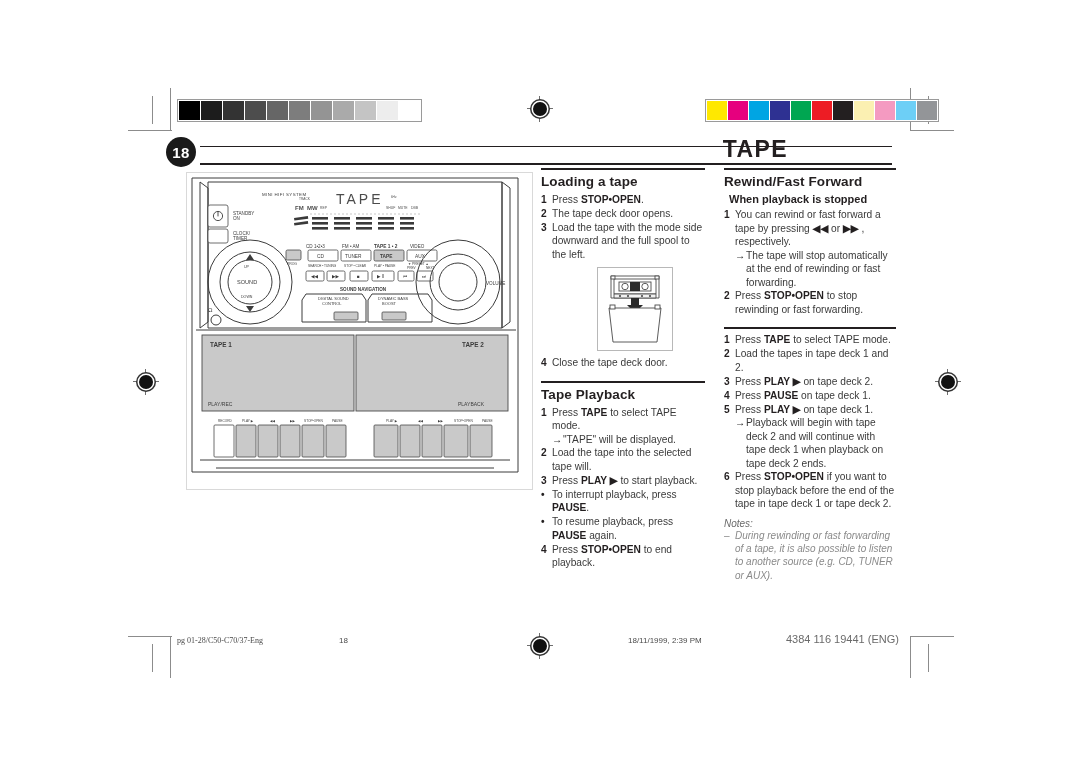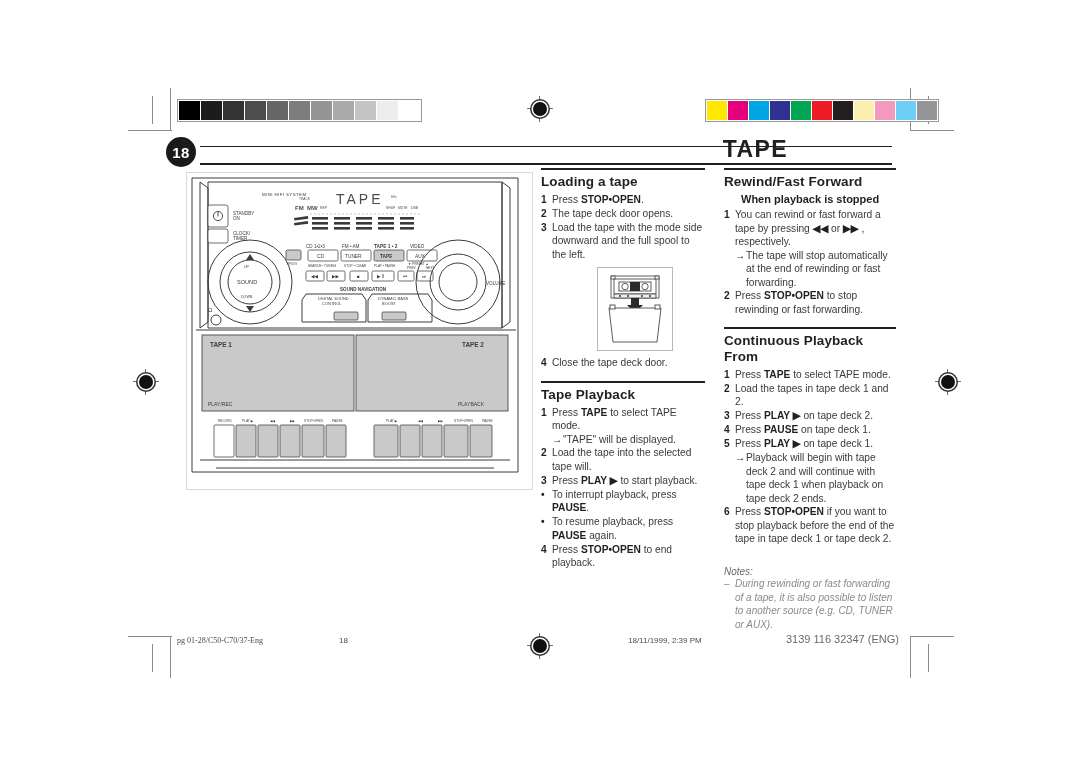--- a/index.html
+++ b/index.html
@@ -31,30 +31,30 @@
     background:#1a1a1a;color:#fff;font-weight:bold;font-size:15px;
     display:flex;align-items:center;justify-content:center;letter-spacing:.3px;}
   .headrule{position:absolute;background:#231f20;}
   .chaptertitle{position:absolute;right:188px;top:136px;font-size:23px;font-weight:bold;
     letter-spacing:1.4px;color:#231f20;}
 
   
   .col{position:absolute;}
   .colrule{height:2px;background:#231f20;margin-bottom:4px;}
   h2.sec{font-size:13.5px;font-weight:bold;margin:0 0 3px 0;line-height:1.18;letter-spacing:.1px;}
-  h3.sub{font-size:11px;font-weight:bold;margin:1px 0 2px 17px;line-height:1.2;}
+  h3.sub{font-size:11px;font-weight:bold;margin:1px 0 2px 5px;line-height:1.2;}
   ol.steps,ul.bullets{list-style:none;margin:0;padding:0;}
   .li{display:flex;font-size:10.2px;line-height:1.32;color:#3a3a3a;margin-bottom:.5px;}
   .li .num{width:11px;flex:0 0 11px;font-weight:bold;color:#231f20;}
   .li .txt{flex:1;}
   .li .txt b{color:#231f20;font-weight:bold;}
   .arrowline{display:flex;font-size:10.2px;line-height:1.32;color:#3a3a3a;
              margin-left:11px;}
   .arrowline .ar{width:11px;flex:0 0 11px;}
-  .notes-h{font-size:10px;font-style:italic;color:#6a6a6a;margin-top:21px;}
+  .notes-h{font-size:10px;font-style:italic;color:#6a6a6a;margin-top:7px;}
   .note{display:flex;font-size:10px;font-style:italic;line-height:1.34;color:#8a8a8a;}
   .note .dash{width:11px;flex:0 0 11px;}
 
   
   .cassbox{border:1px solid #b8b8b8;width:74px;height:82px;margin:6px 0 0 56px;position:relative;background:#fff;}
 
   
   .stereo{position:absolute;left:186px;top:172px;width:338px;height:316px;}
 </style>
 </head>
@@ -403,21 +403,20 @@
           <span class="ar">→</span>
           <span>The tape will stop automatically at the end of rewinding or fast forwarding.</span>
         </div>
         <div class="li">
           <span class="num">2</span>
           <span class="txt">Press <b>STOP•OPEN</b> to stop rewinding or fast forwarding.</span>
         </div>
       </ol>
 
     <div class="colrule" style="margin-top:11px;"></div>
-    <h2 class="sec">Continuous Playback From</h2>
     <ol class="steps" id="continuous-list">
         <div class="li">
           <span class="num">1</span>
           <span class="txt">Press <b>TAPE</b> to select TAPE mode.</span>
         </div>
         <div class="li">
           <span class="num">2</span>
           <span class="txt">Load the tapes in tape deck 1 and 2.</span>
         </div>
         <div class="li">
@@ -447,15 +446,15 @@
         <div class="note">
           <span class="dash">–</span>
           <span>During rewinding or fast forwarding of a tape, it is also possible to listen to another source (e.g. CD, TUNER or AUX).</span>
         </div>
       </div>
   </div>
 
   <div style="position:absolute;left:177px;top:636px;font-size:8px;color:#4a4a4a;font-family:Liberation Serif, serif;">pg 01-28/C50-C70/37-Eng</div>
   <div style="position:absolute;left:339px;top:636px;font-size:8px;color:#4a4a4a;">18</div>
   <div style="position:absolute;left:628px;top:636px;font-size:8px;color:#4a4a4a;">18/11/1999, 2:39 PM</div>
-  <div style="position:absolute;left:786px;top:633px;font-size:11px;color:#6a6a6a;">3139 116 32347 (ENG)</div>
+  <div style="position:absolute;left:786px;top:633px;font-size:11px;color:#6a6a6a;">4384 116 19441 (ENG)</div>
 
 </div>
 
 </body></html>

